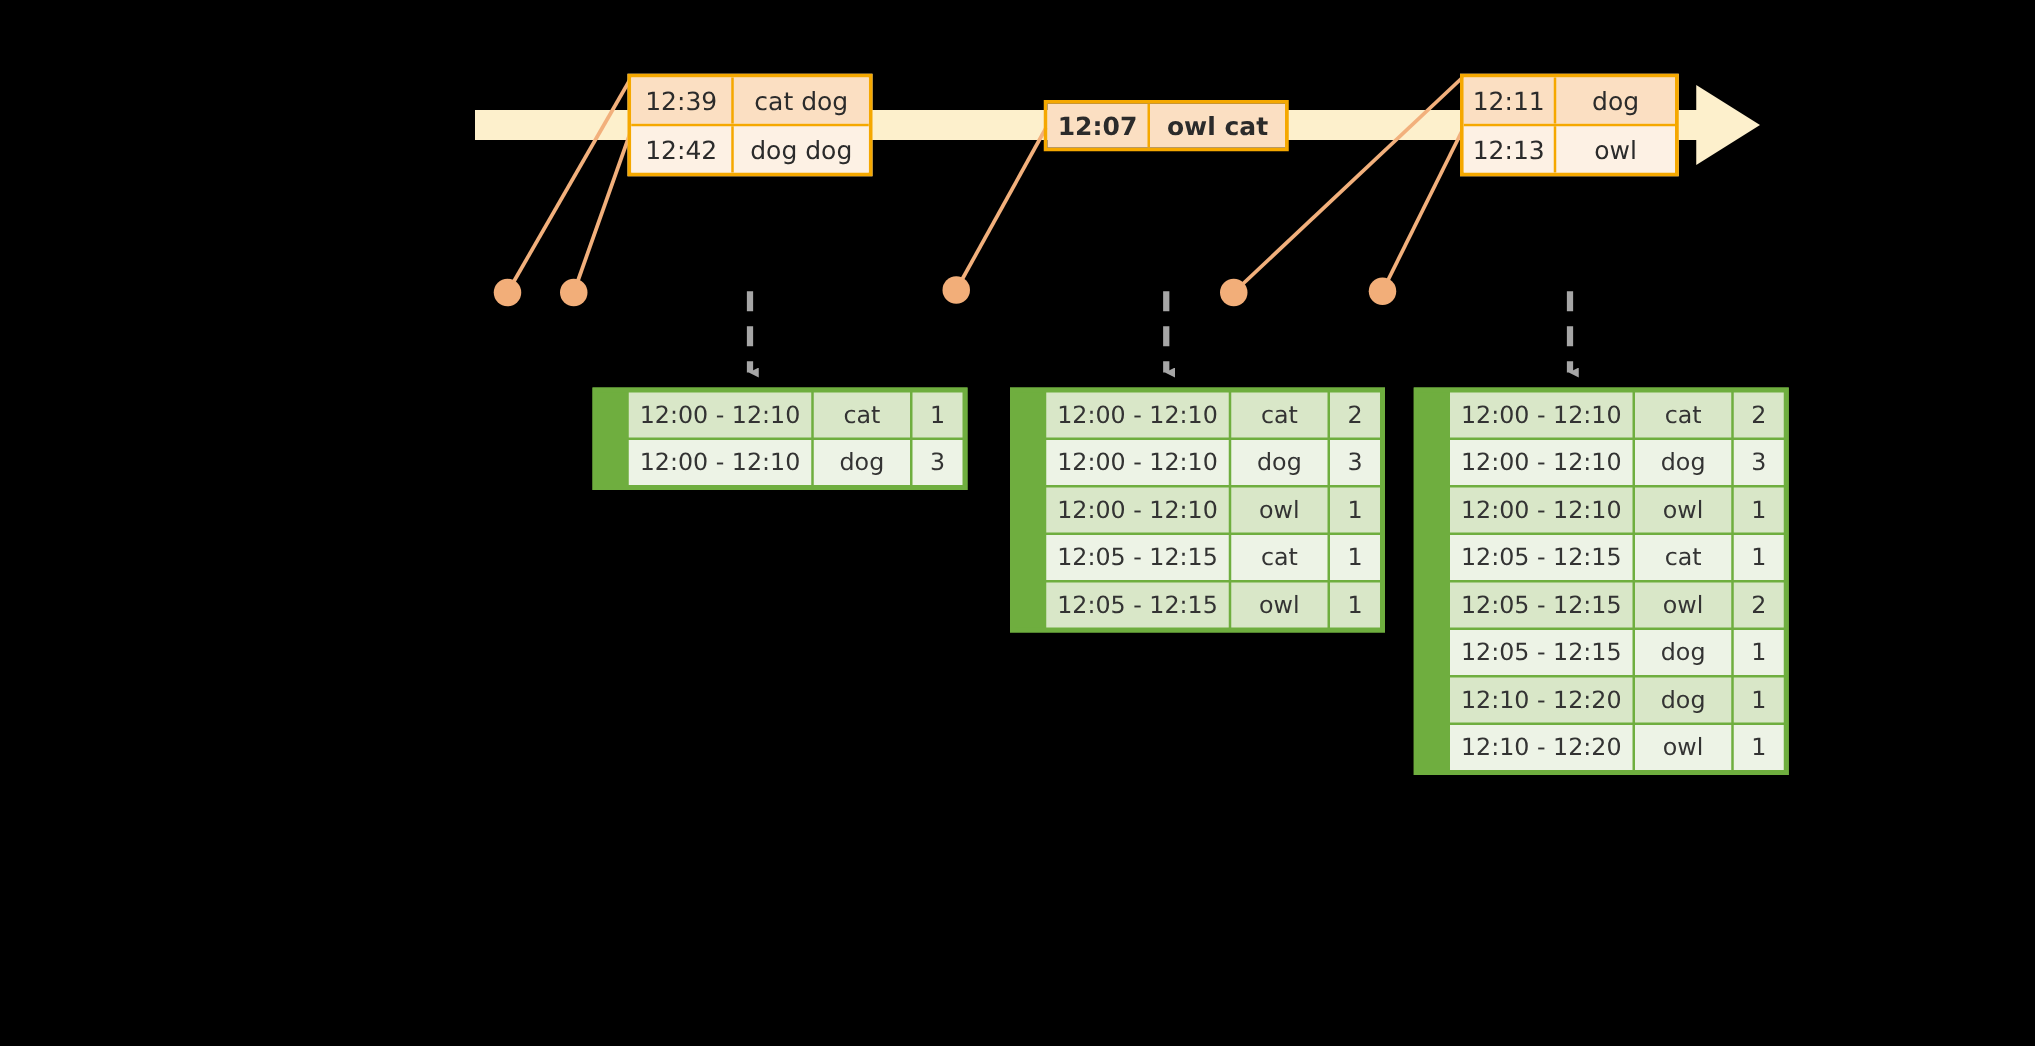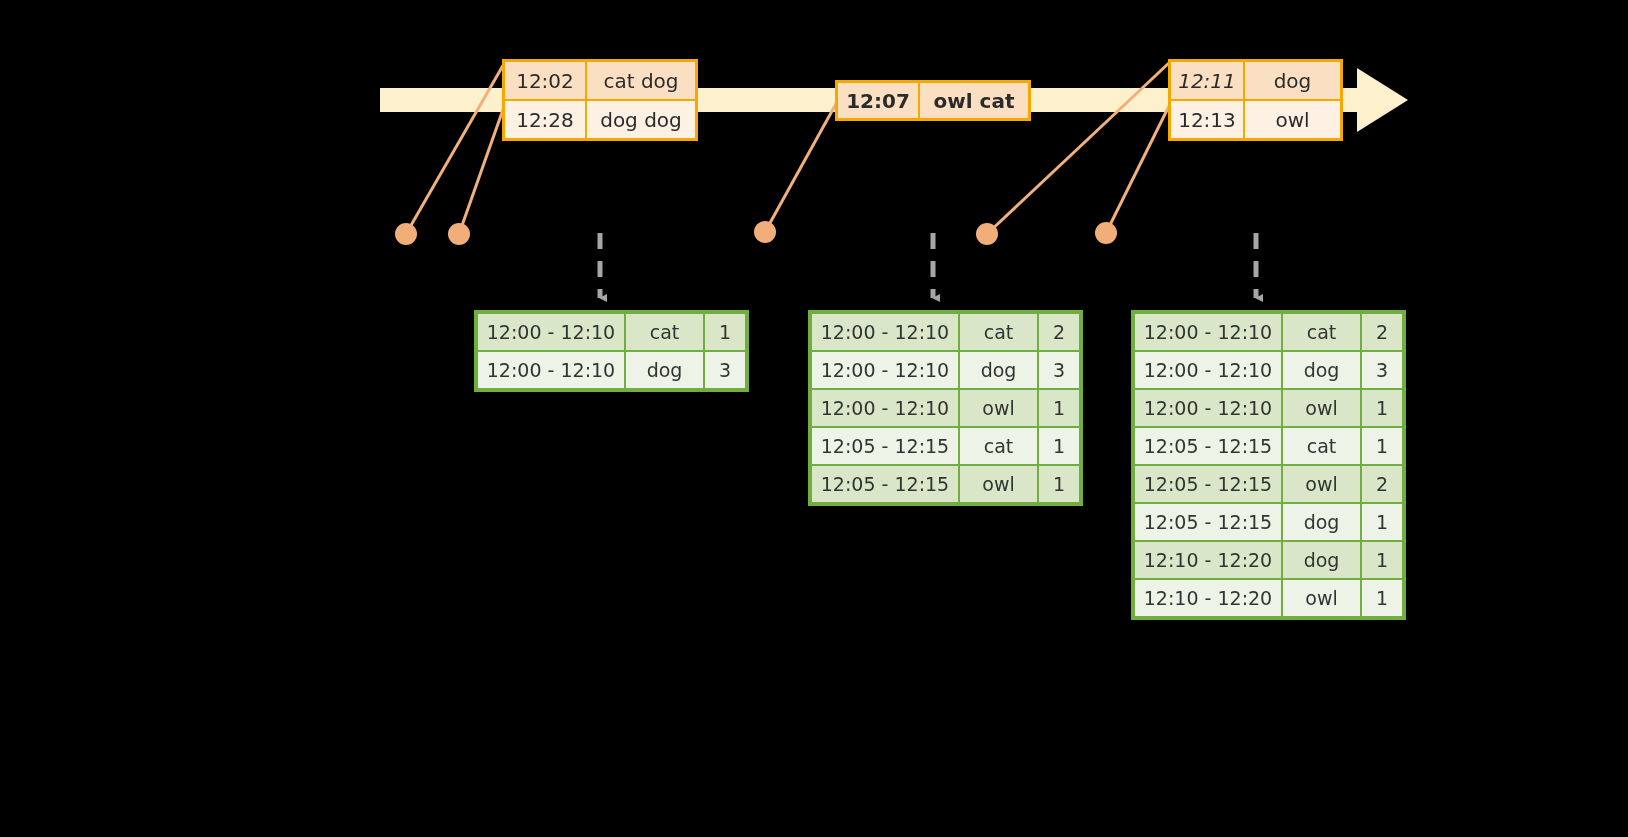--- a/index.html
+++ b/index.html
@@ -64,20 +64,21 @@
 
   
   .win-table {
     position: absolute;
     border: 4px solid #6FAE3F;
     box-sizing: border-box;
     background: #6FAE3F;
     display: flex;
     flex-direction: column;
     gap: 2px;
+    padding-left: 25px;
   }
   .win-row {
     display: flex;
     gap: 2px;
     height: 36px;
   }
   .win-cell {
     display: flex;
     align-items: center;
     justify-content: center;
@@ -122,39 +123,39 @@
       </g>
     <g id="dashed-group">
         <line x1="600" y1="233" x2="600" y2="298" stroke="#A6A6A6" stroke-width="5" stroke-dasharray="16 12" marker-end="url(#dash-arrowhead)"></line>
         <line x1="933" y1="233" x2="933" y2="298" stroke="#A6A6A6" stroke-width="5" stroke-dasharray="16 12" marker-end="url(#dash-arrowhead)"></line>
         <line x1="1256" y1="233" x2="1256" y2="298" stroke="#A6A6A6" stroke-width="5" stroke-dasharray="16 12" marker-end="url(#dash-arrowhead)"></line>
       </g>
   </svg>
 
   <div class="evt-box" style="left:502px; top:59px; width:196px; height:82px;">
     <div class="evt-row dark">
-      <div class="evt-time" style="width:82px;">12:02</div>
+      <div class="evt-time" style="width:82px;">12:39</div>
       <div class="evt-words">cat dog</div>
     </div>
     <div class="evt-row light">
-      <div class="evt-time" style="width:82px;">12:28</div>
+      <div class="evt-time" style="width:82px;">12:42</div>
       <div class="evt-words">dog dog</div>
     </div>
   </div>
 
   <div class="evt-box" style="left:835px; top:80px; width:196px; height:41px;font-weight:bold;">
     <div class="evt-row dark">
       <div class="evt-time" style="width:82px;">12:07</div>
       <div class="evt-words">owl cat</div>
     </div>
   </div>
 
   <div class="evt-box" style="left:1168px; top:59px; width:175px; height:82px;">
     <div class="evt-row dark">
-      <div class="evt-time" style="width:74px;font-style:italic;">12:11</div>
+      <div class="evt-time" style="width:74px;">12:11</div>
       <div class="evt-words">dog</div>
     </div>
     <div class="evt-row light">
       <div class="evt-time" style="width:74px;">12:13</div>
       <div class="evt-words">owl</div>
     </div>
   </div>
 
   <div class="win-table" id="window-table-1" style="left:474px; top:310px;">
       <div class="win-row shade">

